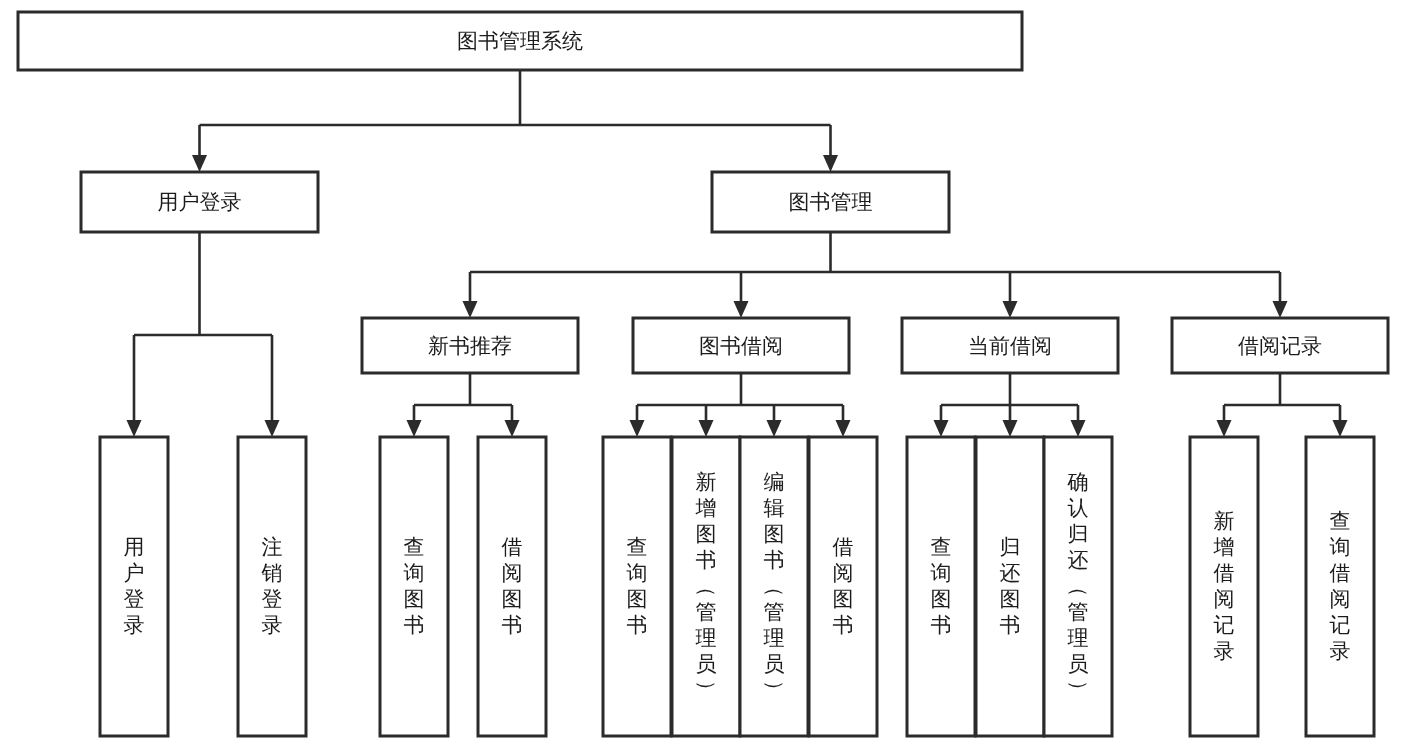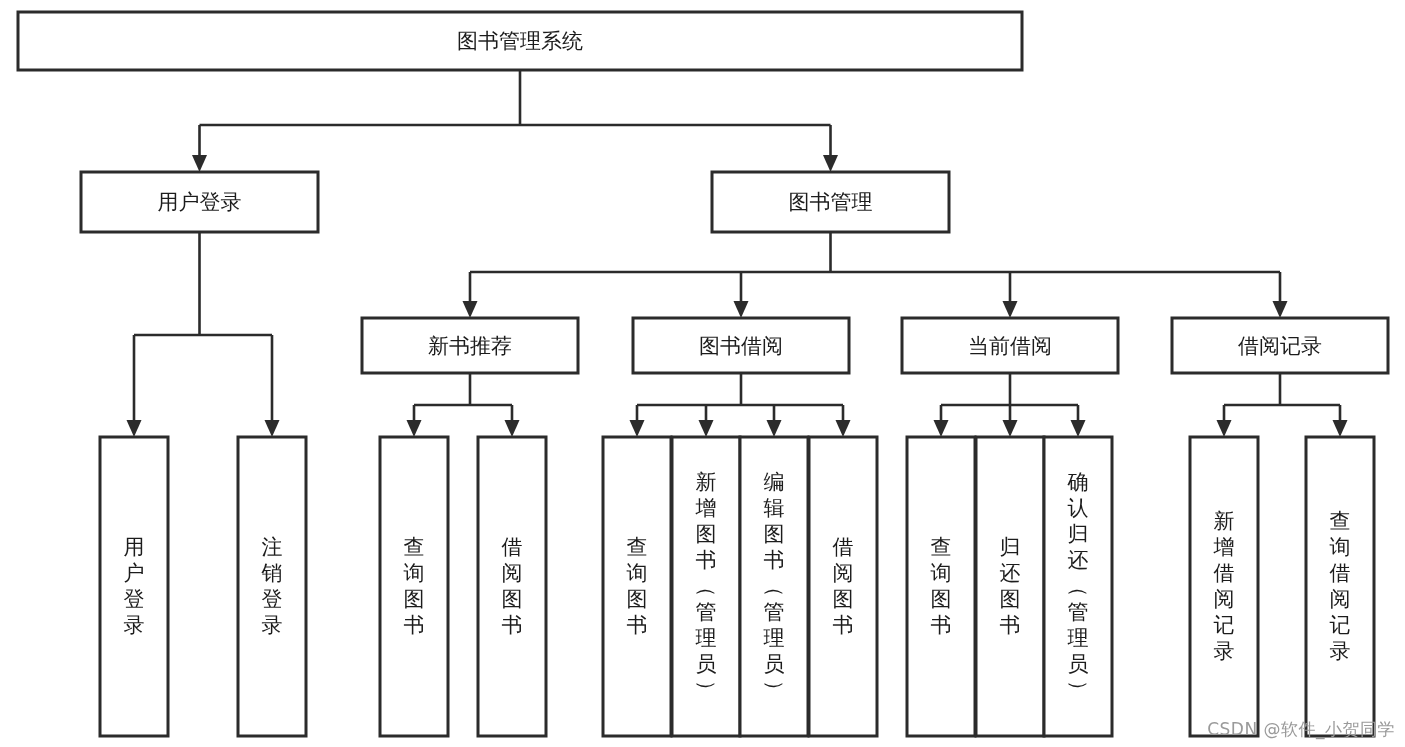--- a/index.html
+++ b/index.html
@@ -286,14 +286,13 @@
         <g>
           <text x="1340" y="521.5" class="node-label-v">查</text>
           <text x="1340" y="547.5" class="node-label-v">询</text>
           <text x="1340" y="573.5" class="node-label-v">借</text>
           <text x="1340" y="599.5" class="node-label-v">阅</text>
           <text x="1340" y="625.5" class="node-label-v">记</text>
           <text x="1340" y="651.5" class="node-label-v">录</text>
         </g>
       </g>
     </svg>
-  <div class="watermark-text">CSDN @软件_小贺同学</div>
 </div>
 
 </body></html>

